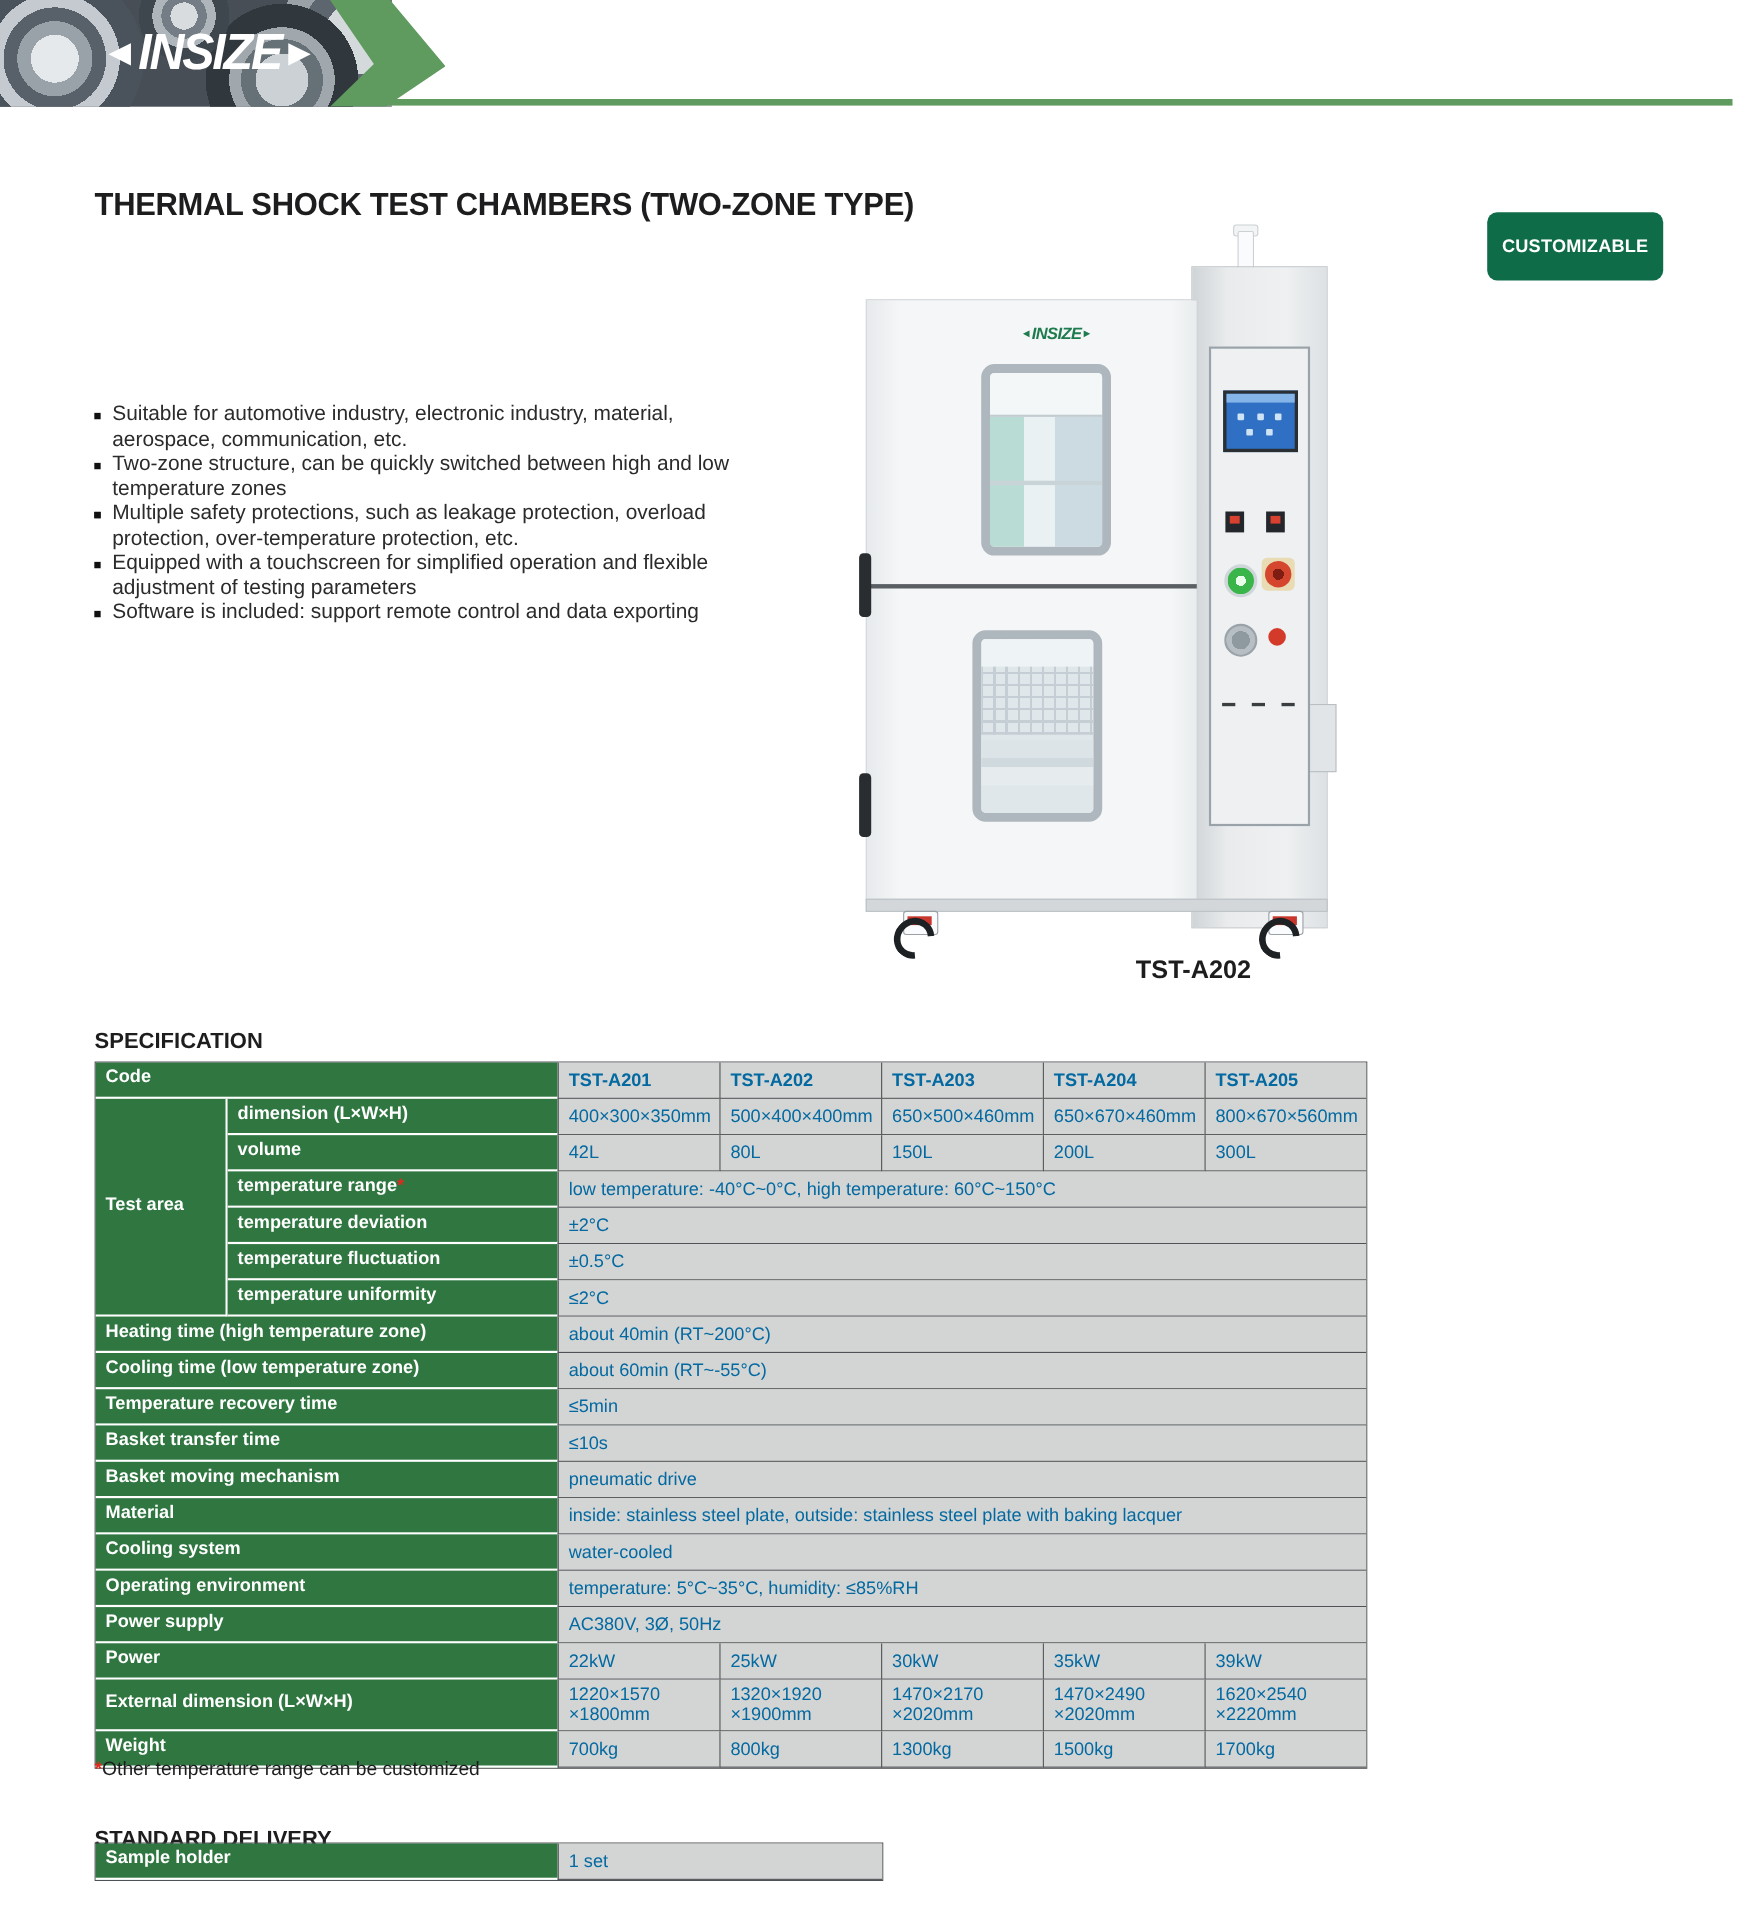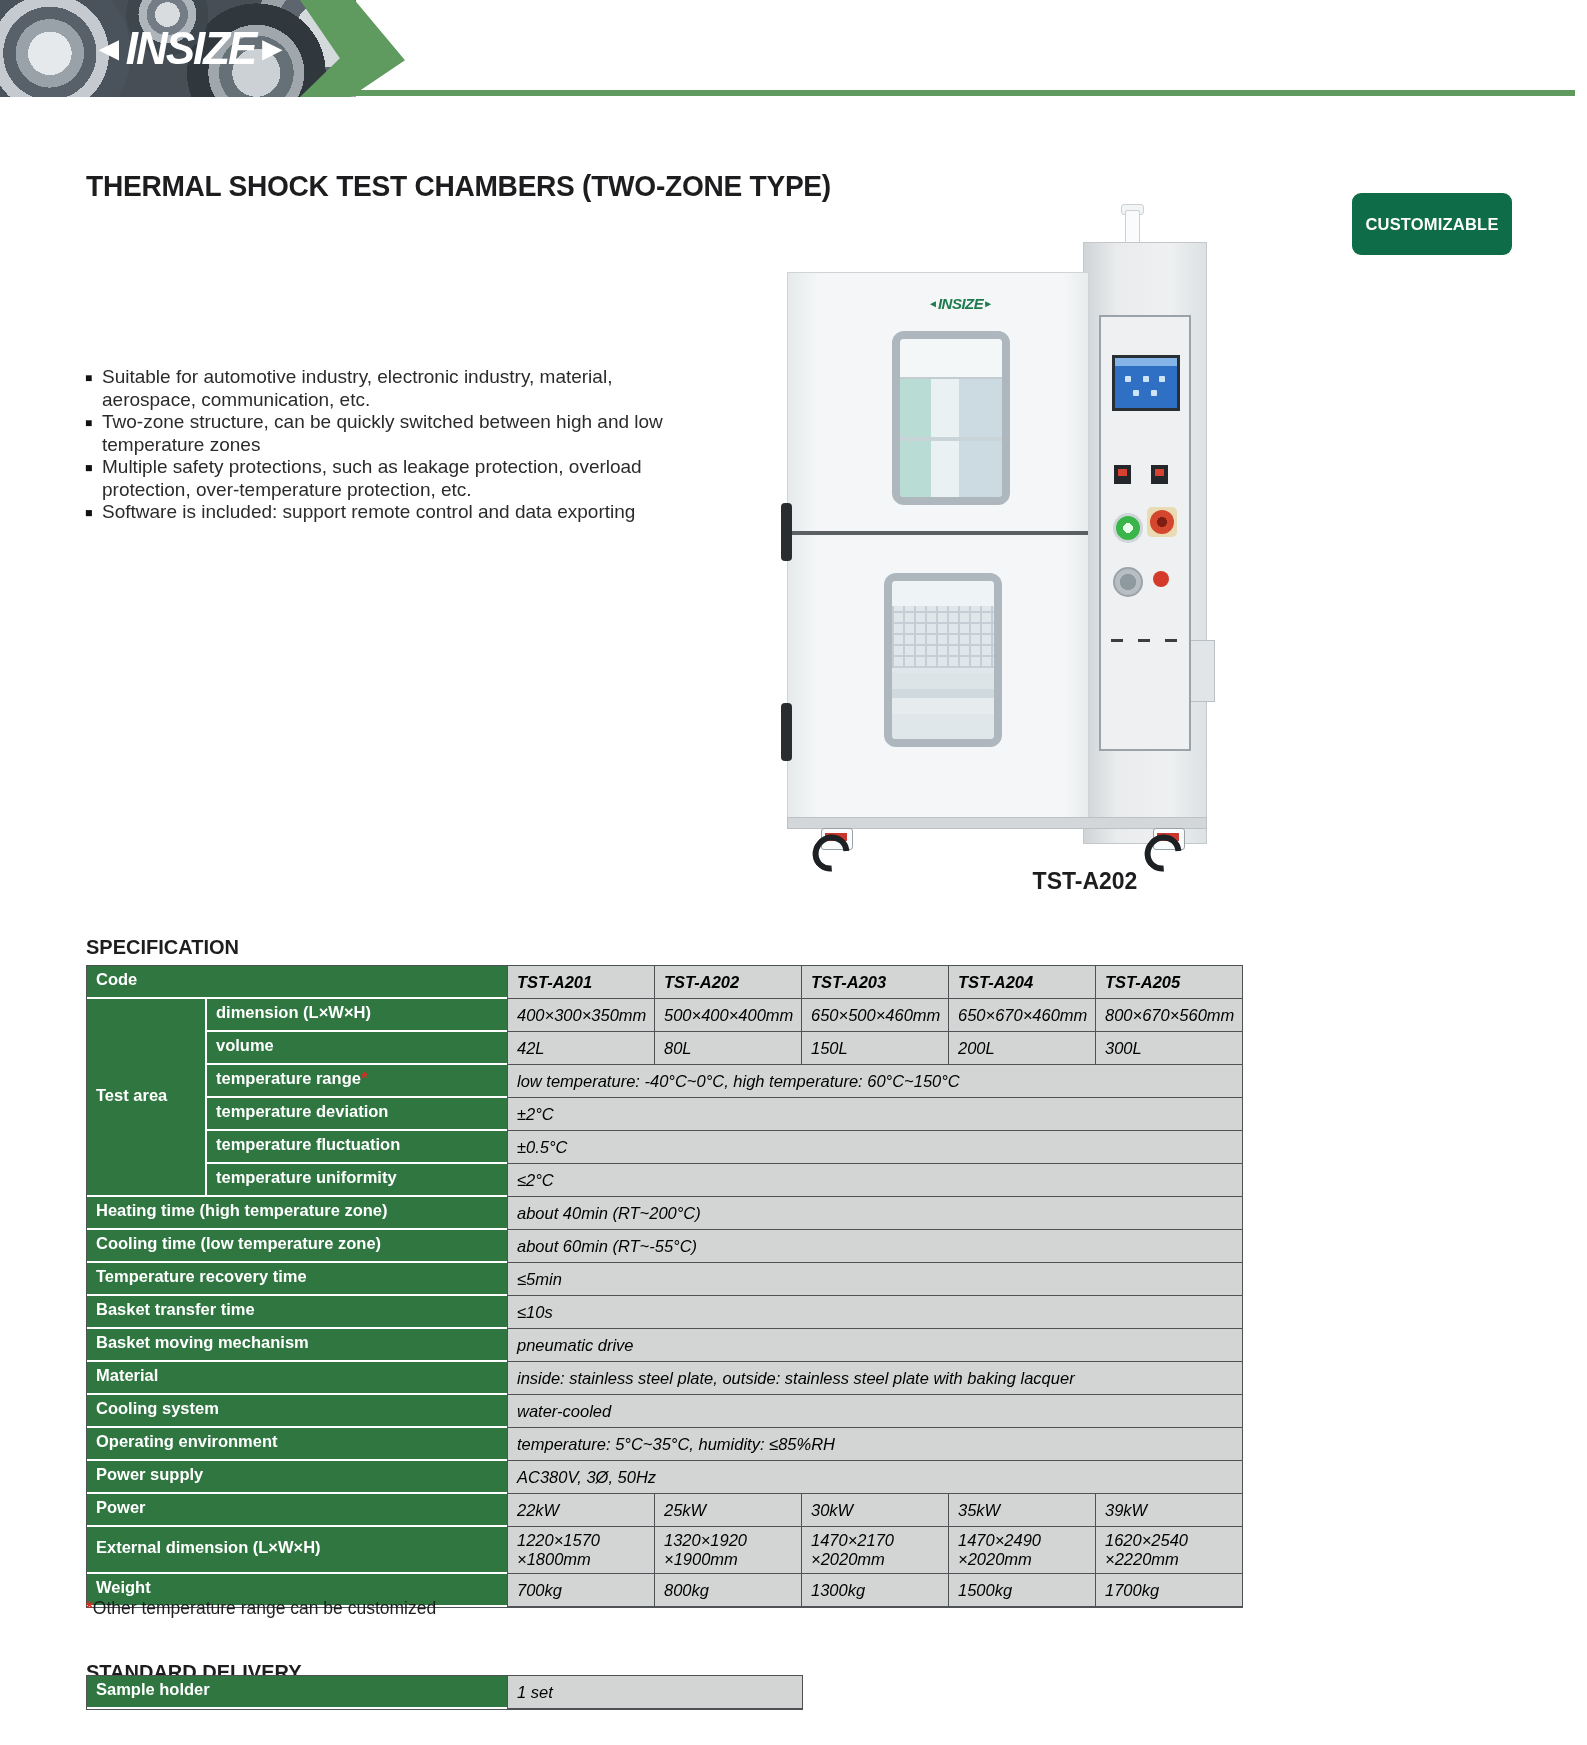--- a/index.html
+++ b/index.html
@@ -95,22 +95,22 @@
   .sec-heading{position:absolute;font-size:20px;font-weight:bold;letter-spacing:0;}
   .spec-head{left:86px;top:936px;}
   .del-head{left:86px;top:1645px;margin-top:16px;}
   table.grid{border-collapse:separate;border-spacing:0;border:1px solid #4f5254;table-layout:fixed;}
   .spec-table{position:absolute;left:86px;top:965px;width:1155px;}
   .del-table{position:absolute;left:86px;top:1675px;width:715px;}
   td{font-size:16.5px;line-height:19px;vertical-align:middle;}
   td.g{background:#2f7641;color:#fff;font-weight:bold;padding:4px 6px 8px 9px;
        border-right:2px solid #fff;border-bottom:2px solid #fff;}
   td.gl{border-right:0;}
-  td.v{background:#d3d4d4;color:#000000;padding:4px 6px 4px 9px;
-       border-left:1px solid #4f5254;border-bottom:1px solid #4f5254;white-space:pre-line;font-style:italic;}
+  td.v{background:#d3d4d4;color:#0369a1;padding:4px 6px 4px 9px;
+       border-left:1px solid #4f5254;border-bottom:1px solid #4f5254;white-space:pre-line;}
   td.vh{font-weight:bold;}
   .star{color:#e02a20;font-weight:bold;}
   .footnote{position:absolute;left:86px;top:1598px;font-size:17.5px;color:#1d1d1f;}
 
 </style>
 </head>
 <body>
 
 <div class="page">
 
@@ -126,21 +126,21 @@
   </div>
 
   <div class="title">THERMAL SHOCK TEST CHAMBERS (TWO-ZONE TYPE)</div>
   <div class="badge">CUSTOMIZABLE</div>
 
   <ul class="features">
       <li class="feature-item"><span class="bullet">■</span><span>Suitable for automotive industry, electronic industry, material, aerospace, communication, etc.</span></li>
       <li class="feature-item"><span class="bullet">■</span><span>Two-zone structure, can be quickly switched between high and low temperature zones</span></li>
       <li class="feature-item"><span class="bullet">■</span></li>
       <li class="feature-item"><span class="bullet">■</span><span>Multiple safety protections, such as leakage protection, overload protection, over-temperature protection, etc.</span></li>
-      <li class="feature-item"><span class="bullet">■</span></li>
+      <li class="feature-item"><span class="bullet">■</span><span>Equipped with a touchscreen for simplified operation and flexible adjustment of testing parameters</span></li>
       <li class="feature-item"><span class="bullet">■</span><span>Software is included: support remote control and data exporting</span></li>
     </ul>
 
   <div class="product">
     <div class="pipe-cap"></div>
     <div class="pipe"></div>
     <div class="right-column"></div>
     <div class="vent"></div>
     <div class="cabinet">
       <div class="door-logo" style="left:140px;top:22px;">

